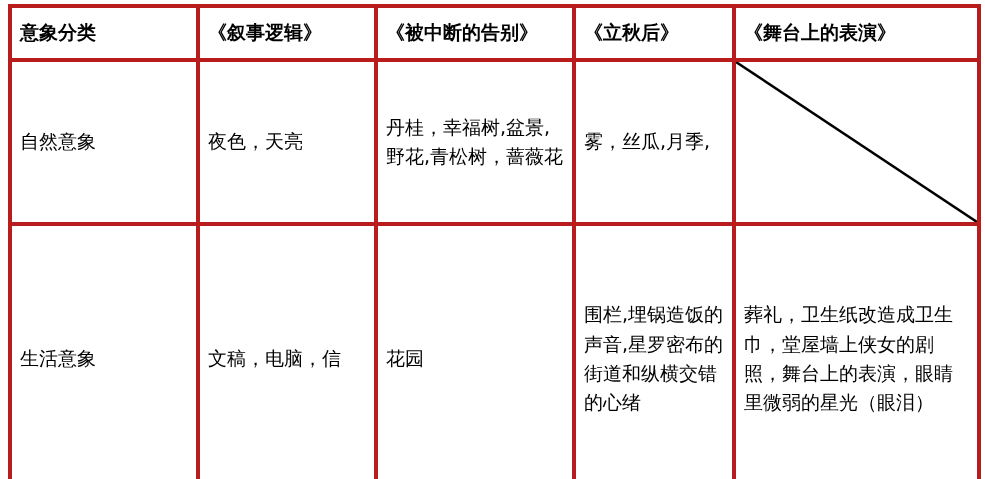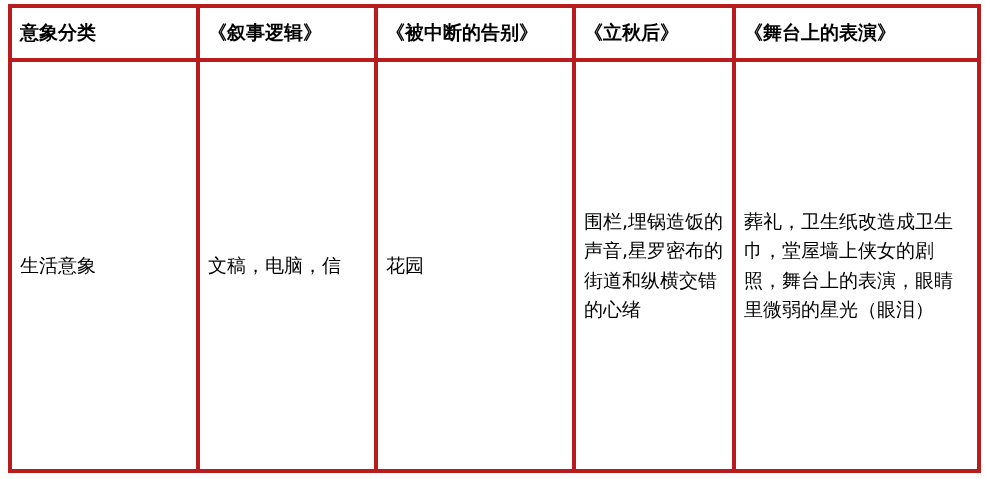--- a/index.html
+++ b/index.html
@@ -83,20 +83,31 @@
     <thead>
       <tr>
         <th>意象分类</th>
         <th>《叙事逻辑》</th>
         <th>《被中断的告别》</th>
         <th>《立秋后》</th>
         <th>《舞台上的表演》</th>
       </tr>
     </thead>
     <tbody>
+      <tr class="row-nature">
+        <td class="rowlabel">自然意象</td>
+        <td>夜色，天亮</td>
+        <td>丹桂，幸福树,盆景,野花,青松树，蔷薇花</td>
+        <td>雾，丝瓜,月季,</td>
+        <td class="diagonal">
+          <svg viewBox="0 0 100 100" preserveAspectRatio="none">
+            <line x1="0" y1="0" x2="100" y2="100" stroke="#000000" stroke-width="0.9" vector-effect="non-scaling-stroke" style="stroke-width:2.5"></line>
+          </svg>
+        </td>
+      </tr>
       <tr class="row-life">
         <td class="rowlabel">生活意象</td>
         <td>文稿，电脑，信</td>
         <td>花园</td>
         <td>围栏,埋锅造饭的声音,星罗密布的街道和纵横交错的心绪</td>
         <td>葬礼，卫生纸改造成卫生巾，堂屋墙上侠女的剧照，舞台上的表演，眼睛里微弱的星光（眼泪）</td>
       </tr>
     </tbody>
   </table>
 </div>

